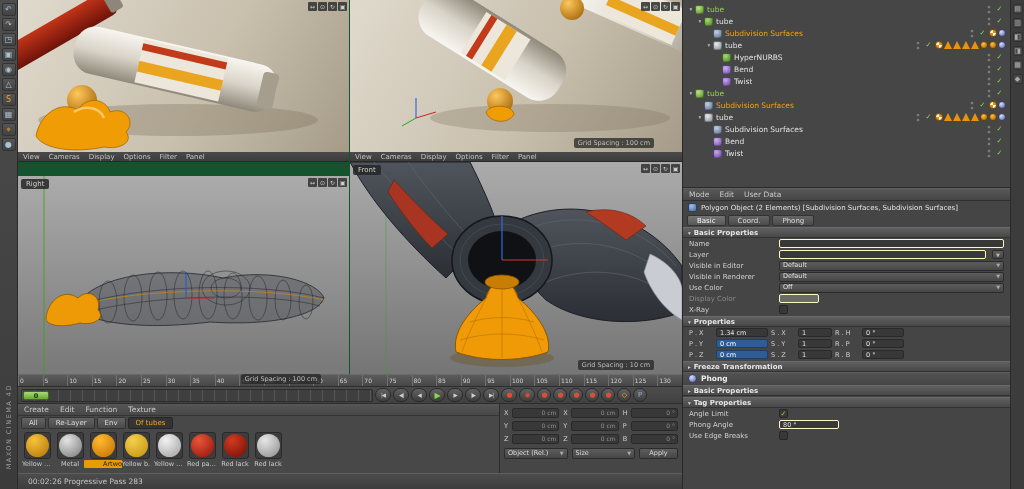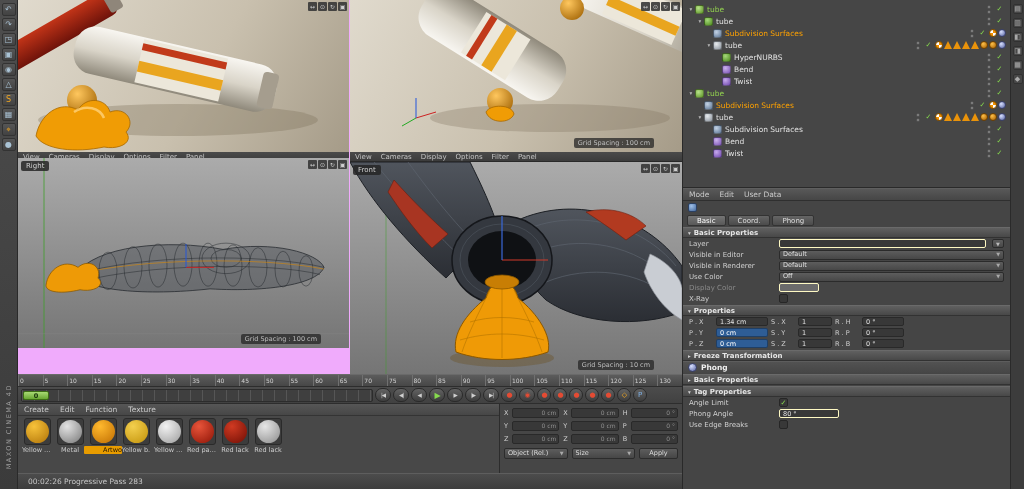--- a/index.html
+++ b/index.html
@@ -7,32 +7,32 @@
   #app{position:relative;width:1024px;height:489px;background:#4a4a4a;overflow:hidden;font-size:9px;color:#c8c8c8;}
 
   
   #left-toolbar{position:absolute;left:0;top:0;width:18px;height:489px;background:linear-gradient(#4d4d4d,#3b3b3b);border-right:1px solid #2a2a2a;display:flex;flex-direction:column;align-items:center;padding-top:3px;gap:2px;}
   .tool-icon{width:14px;height:13px;display:flex;align-items:center;justify-content:center;font-size:8px;color:#a9c2d4;background:linear-gradient(#565656,#424242);border:1px solid #333;border-radius:2px;cursor:default;}
   .tool-icon.orange{color:#f2a71f;}
   #brand-wrap{position:absolute;left:0;bottom:2px;width:18px;height:120px;display:flex;align-items:center;justify-content:center;}
   #brand-wrap span{writing-mode:vertical-rl;transform:rotate(180deg);font-size:6.5px;letter-spacing:1.5px;color:#9f9f9f;white-space:nowrap;}
 
   
-  #viewports{position:absolute;left:18px;top:0;width:664px;height:374px;background:#f0abfc;padding-left:16px;}
+  #viewports{position:absolute;left:18px;top:0;width:664px;height:374px;background:#14532d;padding-left:16px;}
   .vp{position:absolute;overflow:hidden;}
   .vp-render{background:linear-gradient(120deg,#e0dacd 0%,#c9c0ae 55%,#a59b88 100%);}
   .vp-wire{background:linear-gradient(#ababab,#757575);}
   .vp svg{position:absolute;left:0;top:0;width:100%;height:100%;}
   #vp-tl{left:0;top:0;width:331px;height:152px;}
   #vp-tr{left:332px;top:0;width:332px;height:152px;}
   .vp-menubar{position:absolute;height:10px;background:linear-gradient(#4a4a4a,#3c3c3c);border-bottom:1px solid #292929;display:flex;align-items:center;padding:0 5px;width:331px;top:152px;}
   #menubar-bl{left:0;}
   #menubar-br{left:332px;width:332px;}
   .vp-menubar .menu-item{font-size:7px;color:#c4c4c4;margin-right:9px;cursor:default;}
-  #vp-bl{left:0;top:158px;width:331px;height:190px;}
+  #vp-bl{left:0;top:176px;width:331px;height:212px;}
   #vp-br{left:332px;top:162px;width:332px;height:212px;}
   .vp-label{position:absolute;top:3px;left:3px;background:rgba(38,38,38,.85);color:#d0d0d0;font-size:7px;padding:1px 5px;border-radius:2px;z-index:3;}
   .grid-label{position:absolute;bottom:4px;right:28px;background:rgba(38,38,38,.75);color:#bdbdbd;font-size:6.5px;padding:1px 4px;border-radius:2px;z-index:3;}
   .vp-controls{position:absolute;top:2px;right:2px;display:flex;gap:1px;z-index:3;}
   .vp-ctl{width:9px;height:9px;background:rgba(55,55,55,.9);color:#cfcfcf;font-size:6px;display:flex;align-items:center;justify-content:center;border-radius:1px;cursor:default;}
 
   
   #ruler{position:absolute;left:18px;top:374px;width:664px;height:13px;background:linear-gradient(#5c5c5c,#474747);border-top:1px solid #6a6a6a;border-bottom:1px solid #2d2d2d;display:flex;overflow:hidden;}
   #ruler .tick{flex:1;font-size:6px;color:#d2d2d2;border-left:1px solid #707070;padding-left:1px;line-height:11px;overflow:hidden;}
   #end-frame{position:absolute;right:44px;top:1px;width:24px;height:10px;background:linear-gradient(#5c8cc8,#35629c);border:1px solid #23456f;border-radius:2px;color:#fff;font-size:6.5px;text-align:center;line-height:9px;}
@@ -403,20 +403,26 @@
     <div class="tbtn blue small">P</div>
   </div>
 
   <div id="materials">
     <div id="mat-menu">
         <span class="menu-item">Create</span>
         <span class="menu-item">Edit</span>
         <span class="menu-item">Function</span>
         <span class="menu-item">Texture</span>
       </div>
+    <div id="mat-tabs">
+      <span class="mat-tab">All</span>
+      <span class="mat-tab">Re-Layer</span>
+      <span class="mat-tab">Env</span>
+      <span class="mat-tab active">Of tubes</span>
+    </div>
     <div id="mat-swatches">
       <div class="mat">
         <div class="mat-ball" style="--hi:#f7c23a;--lo:#b07308"></div>
         <div class="mat-name">Yellow wet</div>
       </div>
       <div class="mat">
         <div class="mat-ball" style="--hi:#e3e3e3;--lo:#787878"></div>
         <div class="mat-name">Metal</div>
       </div>
       <div class="mat selected">
@@ -705,28 +711,33 @@
     </div>
 
     <div id="attrmgr">
       <div id="attr-menubar">
           <span class="menu-item">Mode</span>
           <span class="menu-item">Edit</span>
           <span class="menu-item">User Data</span>
         </div>
       <div id="attr-title">
         <span class="obj-icon"></span>
+        <span class="t">Polygon Object (2 Elements) [Subdivision Surfaces, Subdivision Surfaces]</span>
       </div>
       <div id="attr-tabs">
         <span class="attr-tab active">Basic</span>
         <span class="attr-tab">Coord.</span>
         <span class="attr-tab">Phong</span>
       </div>
 
       <div class="section-hdr">Basic Properties</div>
+      <div class="attr-row">
+        <span class="attr-label">Name</span>
+        <span class="attr-field"></span>
+      </div>
       <div class="attr-row">
         <span class="attr-label">Layer</span>
         <span class="attr-field"></span>
         <span class="layer-btn">▼</span>
       </div>
       <div class="attr-row">
         <span class="attr-label">Visible in Editor</span>
         <span class="attr-select">
             <span>Default</span>
             <span class="arr">▼</span>

